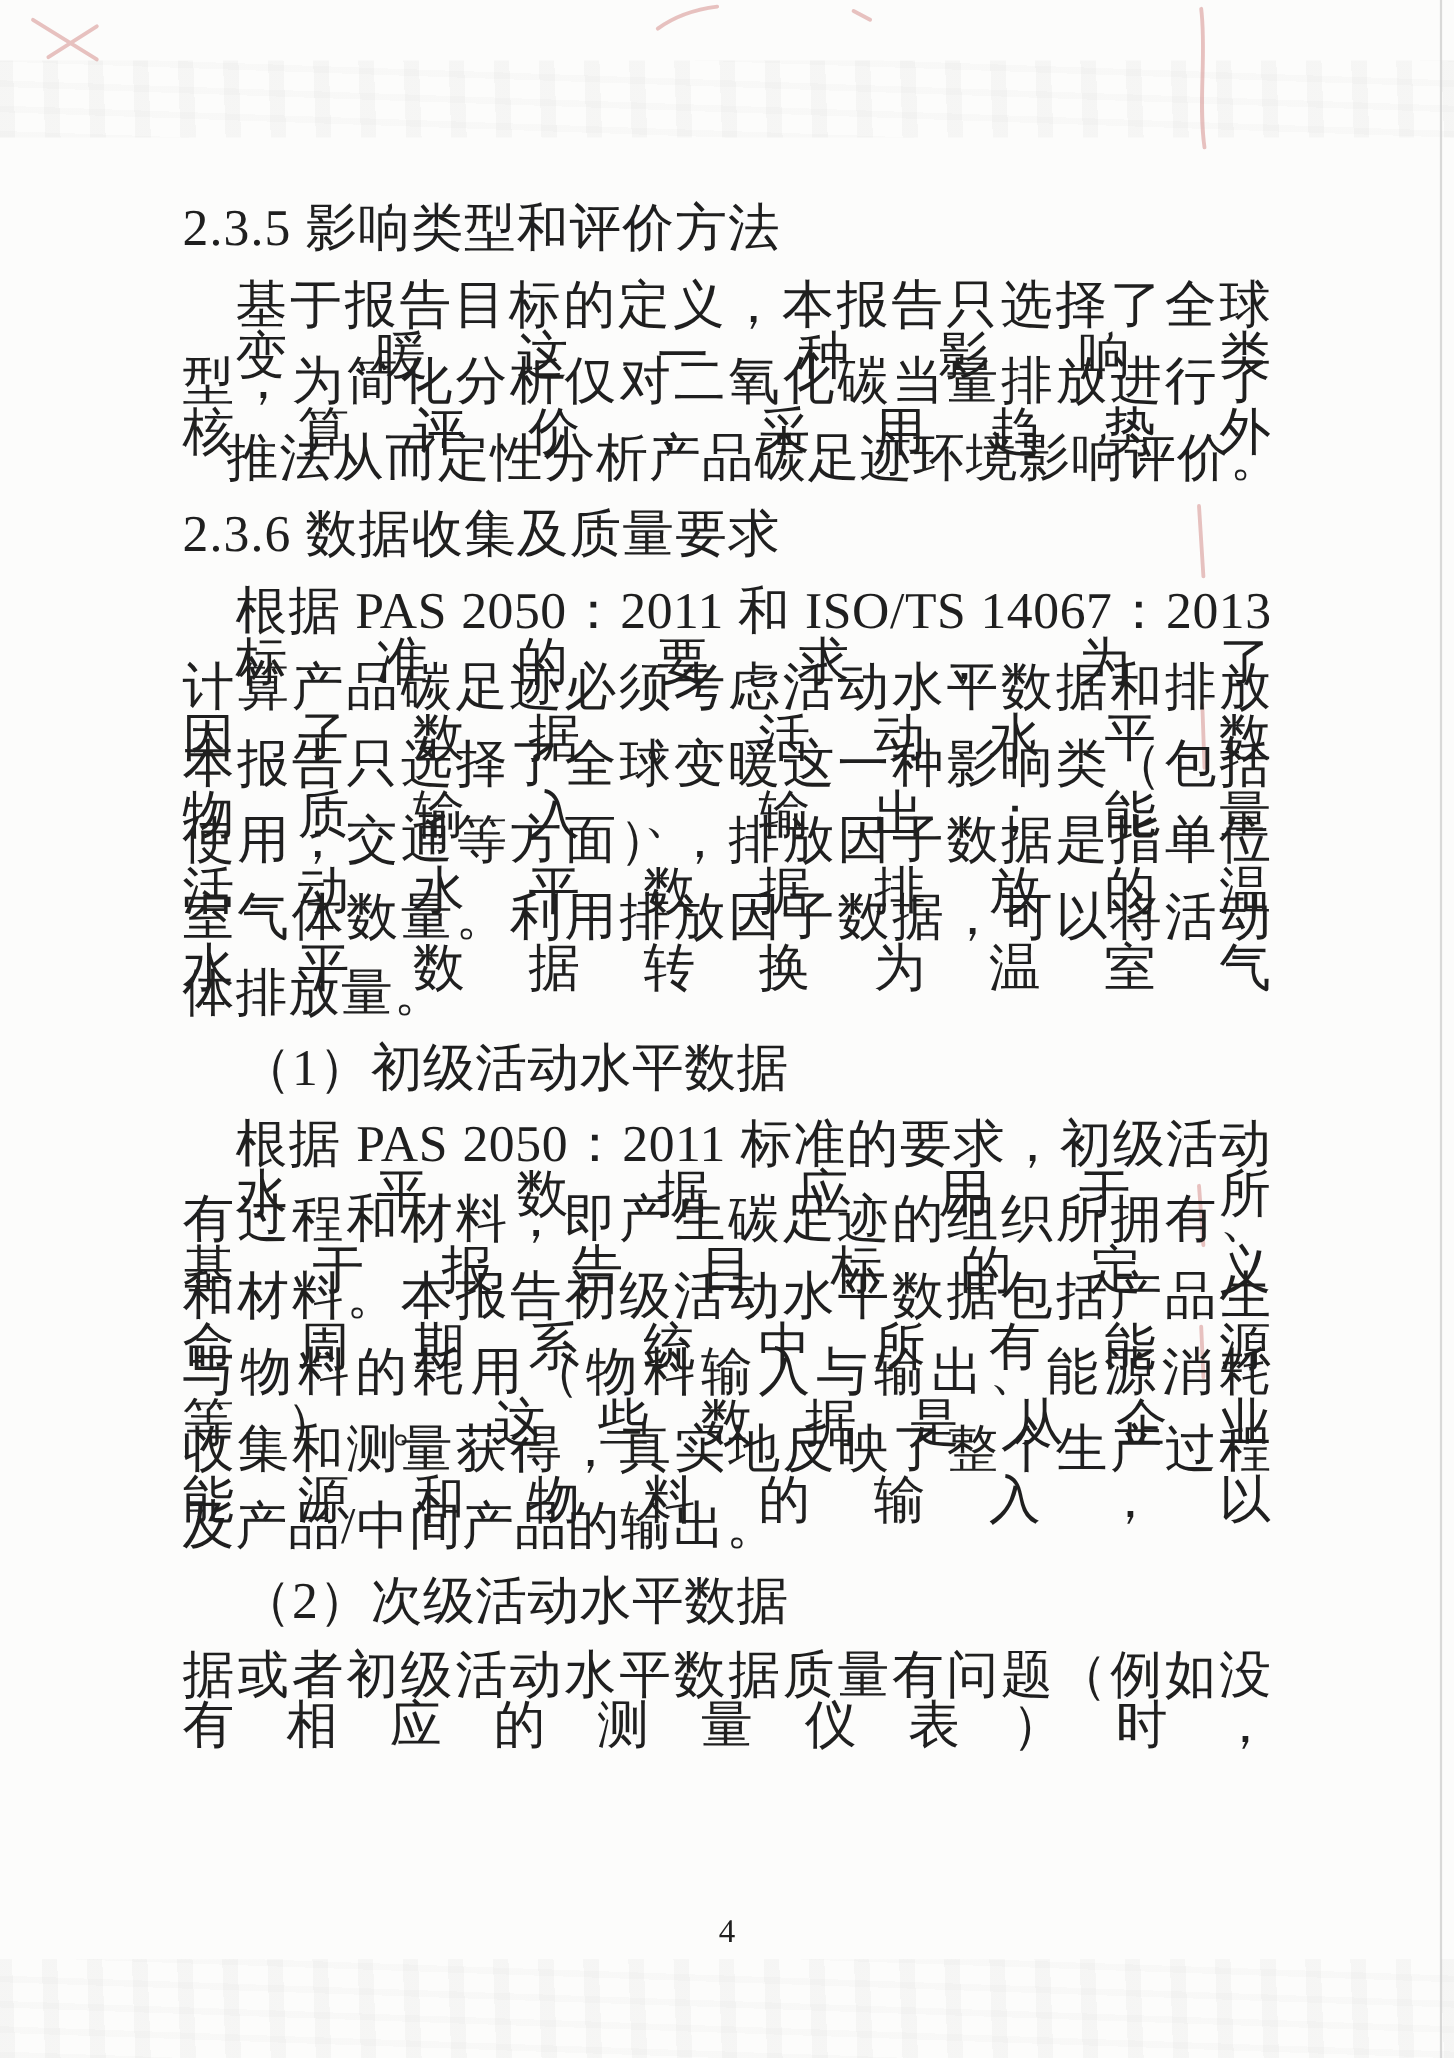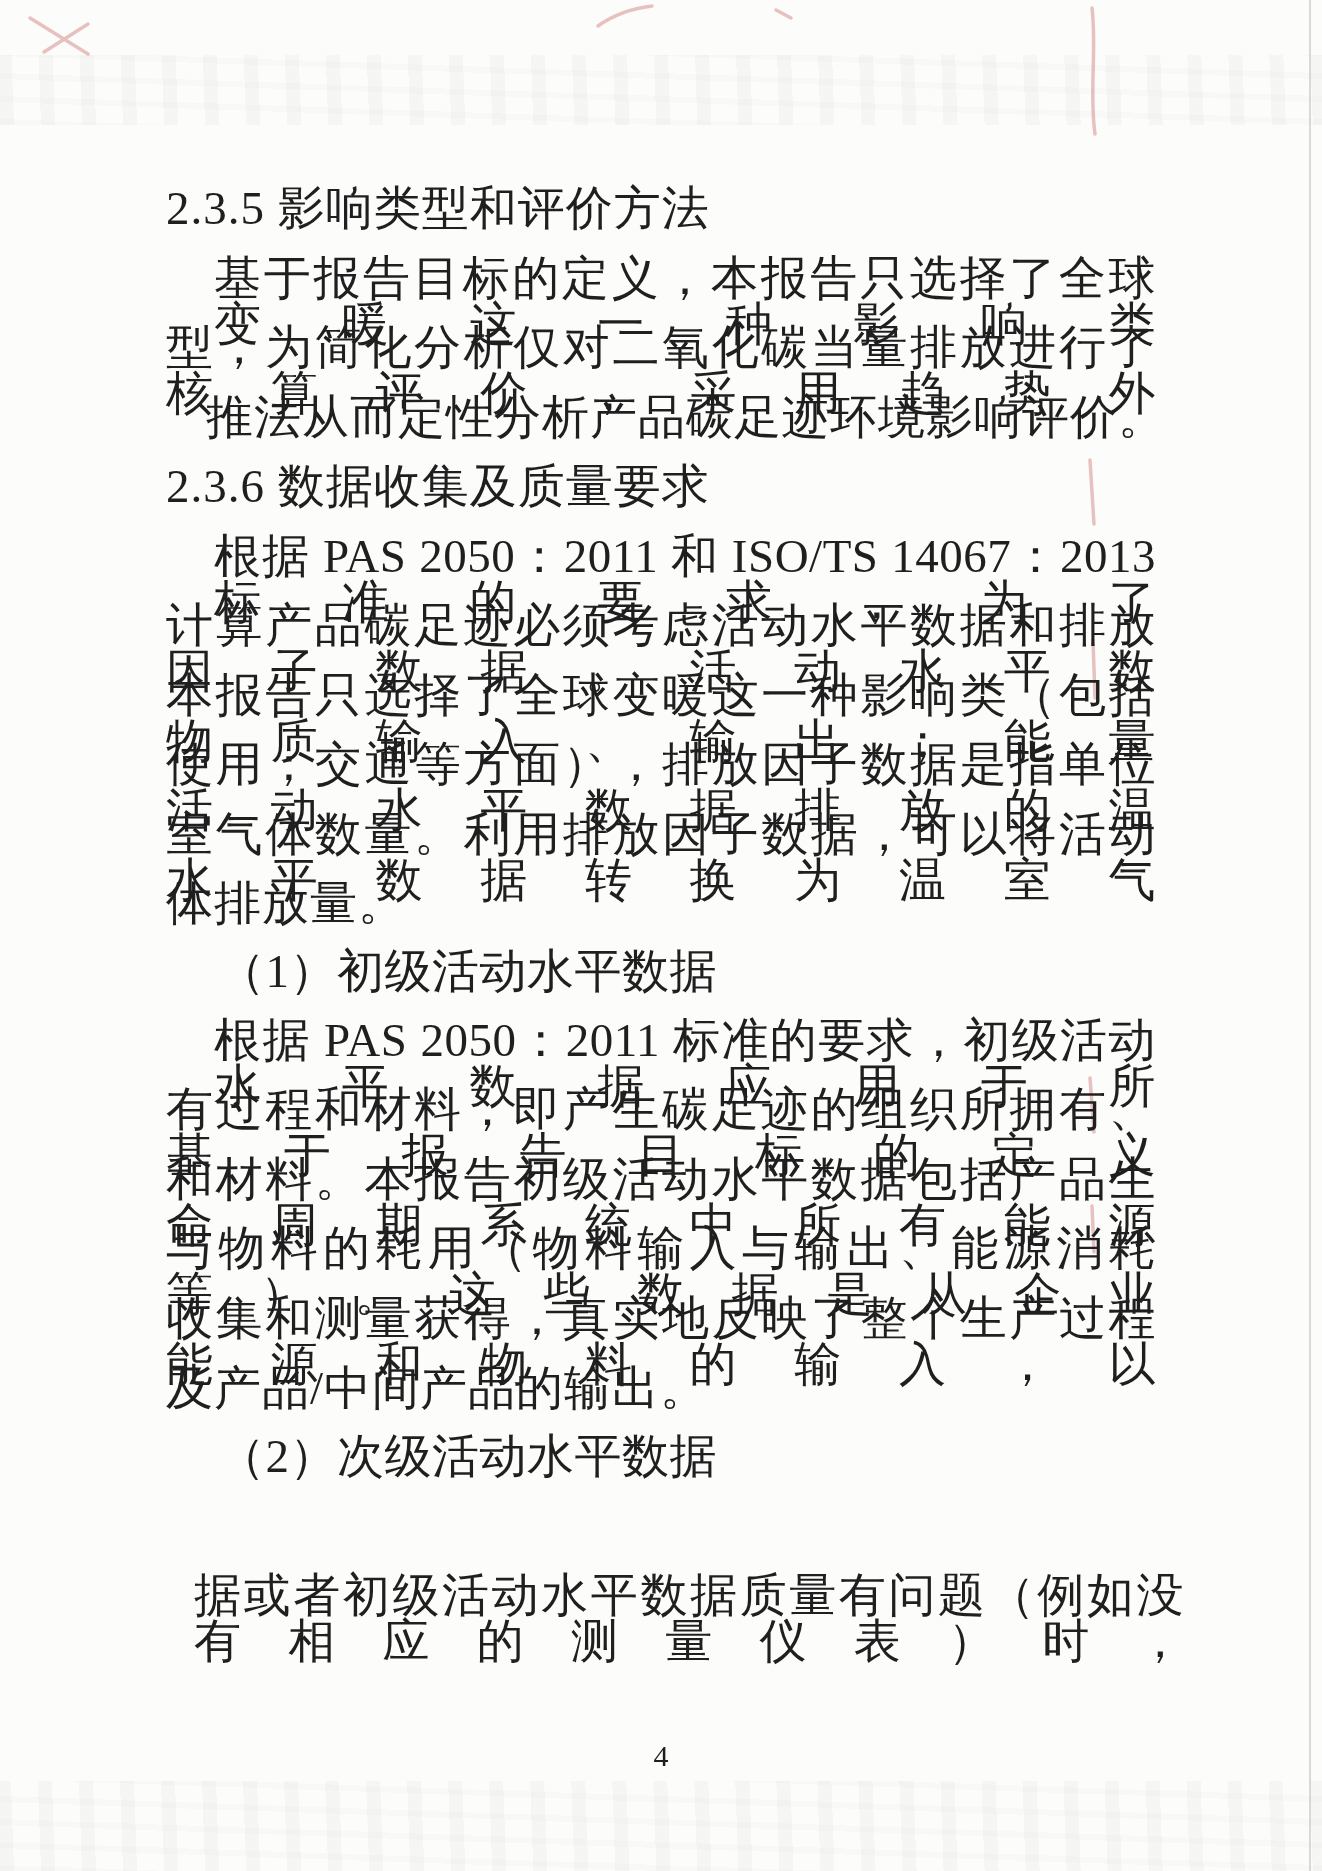--- a/index.html
+++ b/index.html
@@ -85,16 +85,16 @@
     <div class="line line--full" style="top: 811px;">室气体数量。利用排放因子数据，可以将活动水平数据转换为温室气</div>
     <div class="line line--last" style="top: 880px;">体排放量。</div>
     <div class="line line--sub" style="top: 948px;">（1）初级活动水平数据</div>
     <div class="line line--first" style="top: 1017px;">根据 PAS 2050：2011 标准的要求，初级活动水平数据应用于所</div>
     <div class="line line--full" style="top: 1086px;">有过程和材料，即产生碳足迹的组织所拥有、基于报告目标的定义</div>
     <div class="line line--full" style="top: 1156px;">和材料。本报告初级活动水平数据包括产品生命周期系统中所有能源</div>
     <div class="line line--full" style="top: 1225px;">与物料的耗用（物料输入与输出、能源消耗等）。这些数据是从企业</div>
     <div class="line line--full" style="top: 1295px;">收集和测量获得，真实地反映了整个生产过程能源和物料的输入，以</div>
     <div class="line line--last" style="top: 1365px;">及产品/中间产品的输出。</div>
     <div class="line line--sub" style="top: 1433px;">（2）次级活动水平数据</div>
-    <div class="line line--full" style="top: 1572px; margin-left: 28px;">据或者初级活动水平数据质量有问题（例如没有相应的测量仪表）时，</div>
+    <div class="line line--full" style="top: 1500px;">据或者初级活动水平数据质量有问题（例如没有相应的测量仪表）时，</div>
   </div>
 
 <div class="page-footer">4</div>
 
 </body></html>

